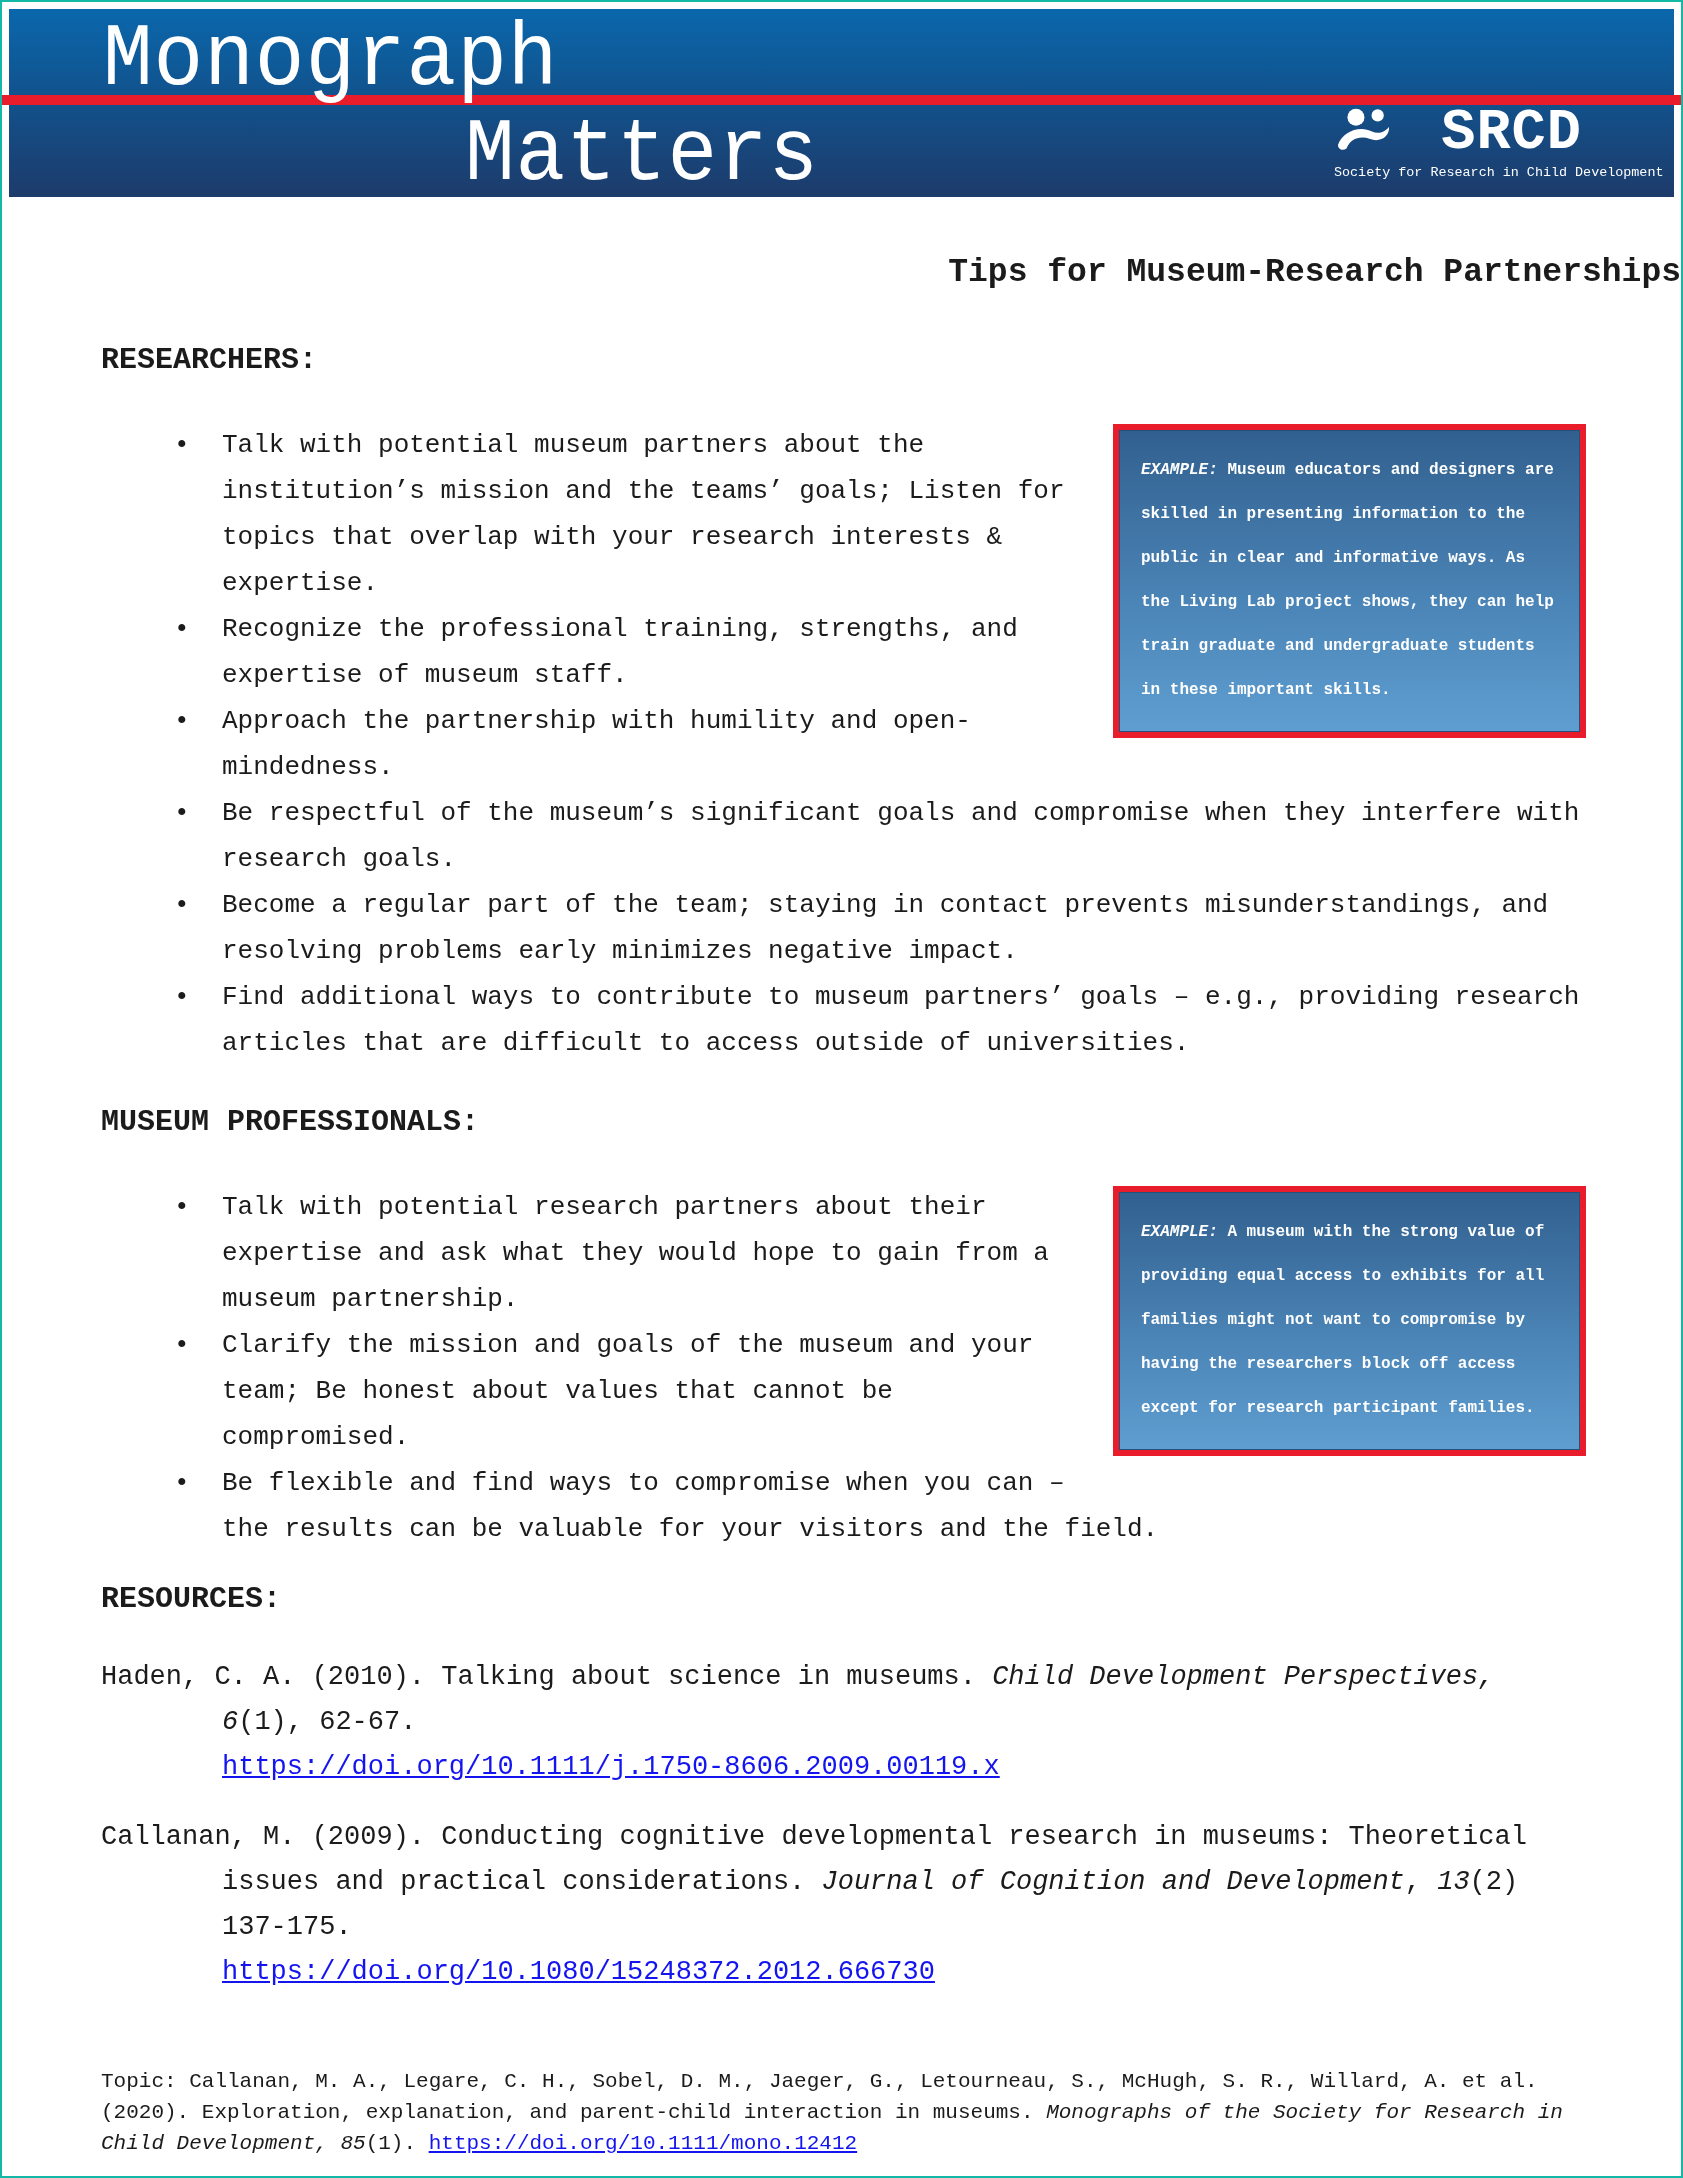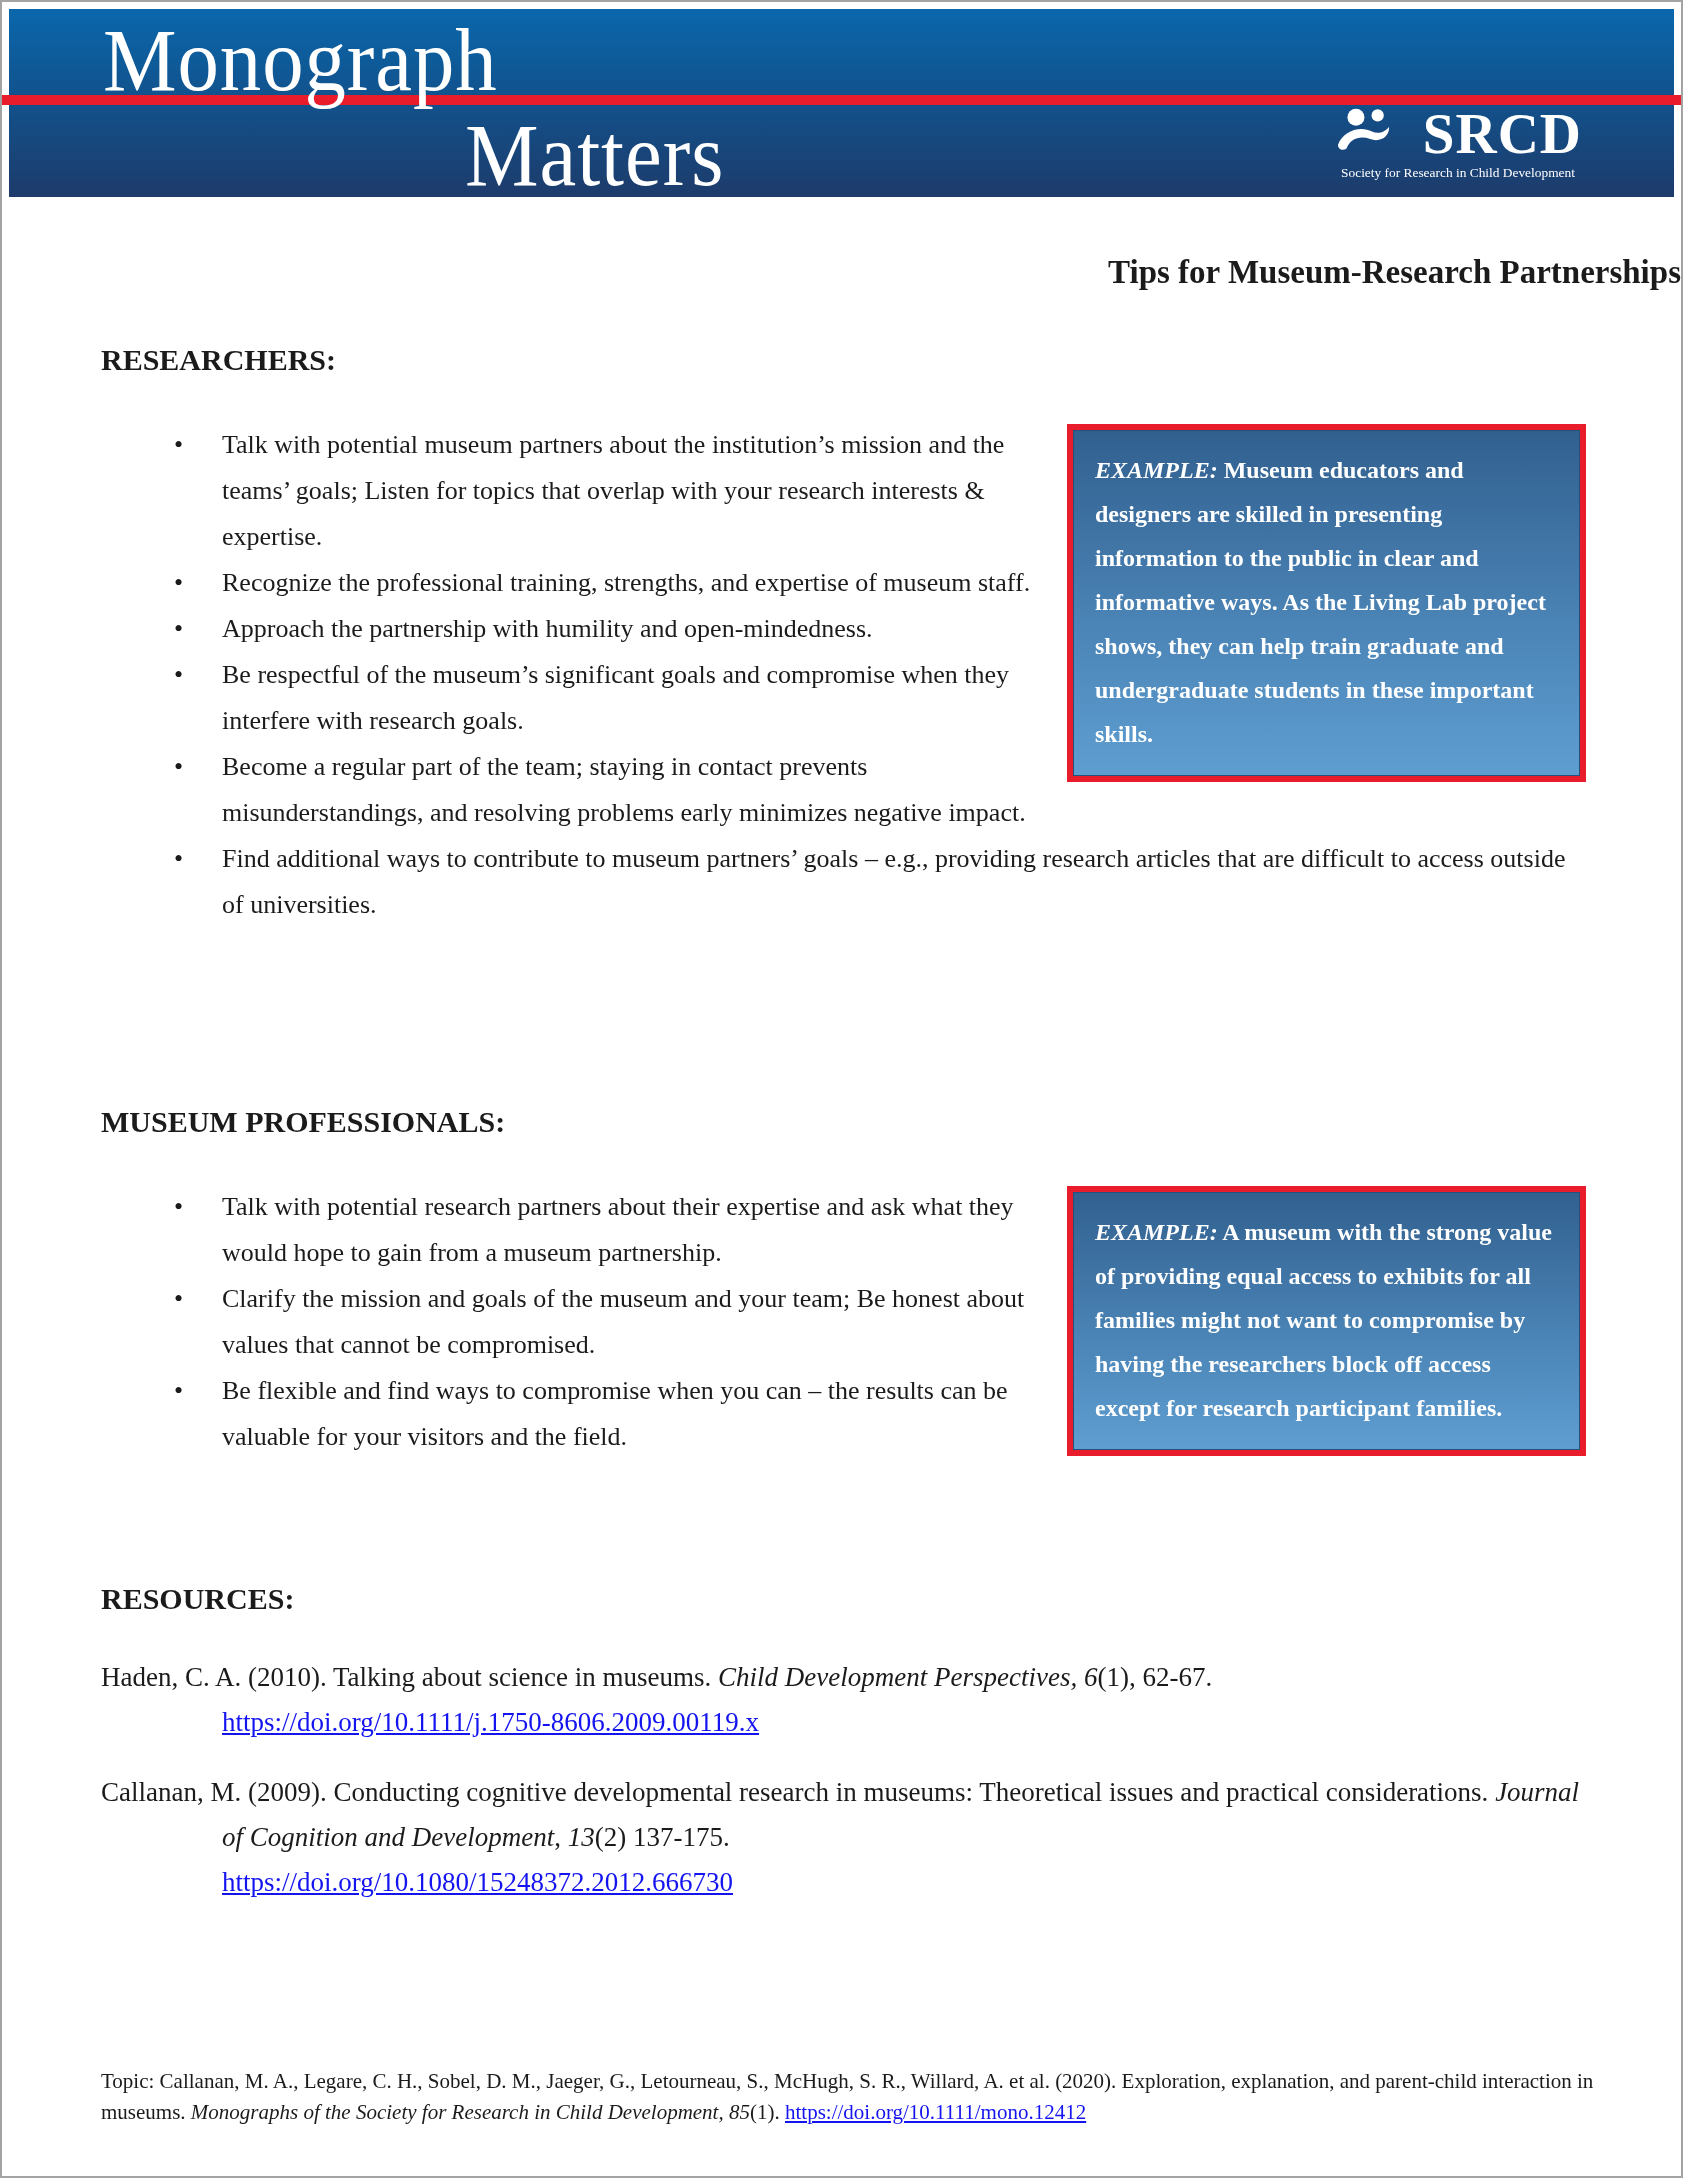--- a/index.html
+++ b/index.html
@@ -1,19 +1,19 @@
 <!DOCTYPE html>
 <html><head>
 <meta charset="utf-8">
 <style>
   html,body{margin:0;padding:0;background:#e9e9e9;}
   .page{
     position:relative;width:1683px;height:2178px;background:#ffffff;
-    border:2px solid #a3a3a3;box-sizing:border-box;overflow:hidden;
-    font-family:Liberation Serif, serif;color:#1b1b1b;
+    border:2px solid #14b8a6;box-sizing:border-box;overflow:hidden;
+    font-family:Liberation Mono, monospace;color:#1b1b1b;
   }
   
   .header{
     position:absolute;left:7px;top:7px;right:7px;height:188px;z-index:1;
     background:linear-gradient(180deg,#0a67ac 0%,#11538e 45%,#1d3b6b 100%);
   }
   .red-rule{position:absolute;left:0;top:93px;width:100%;height:10px;background:#e81c2b;z-index:2;}
   .logo-monograph{
     position:absolute;left:101px;top:14px;z-index:3;color:#fff;
     font-size:89px;line-height:1;font-weight:400;letter-spacing:1px;
@@ -34,24 +34,24 @@
   .section{position:absolute;left:99px;width:1485px;}
   .sec-researchers{top:340px;}
   .sec-museum{top:1102px;}
   .sec-resources{top:1579px;}
   .sec-heading{font-size:30px;font-weight:700;line-height:36px;margin:0;}
   .bullets{margin-top:44px;font-size:26px;line-height:46px;}
   .bullet{position:relative;padding-left:121px;}
   .bullet::before{content:"\2022";position:absolute;left:73px;top:0;}
   
   .example-box{
-    float:right;width:519px;box-sizing:border-box;
+    float:right;width:473px;box-sizing:border-box;
     border:6px solid #e81c2b;
     background:linear-gradient(180deg,#31608f 0%,#4a83b5 55%,#5f9ed1 100%);
-    color:#ffffff;font-weight:700;font-size:24px;line-height:44px;
+    color:#ffffff;font-weight:700;font-size:16px;line-height:44px;
     padding:18px 22px 20px 22px;margin:2px 0 24px 26px;
     box-shadow:inset 0 0 0 1px #24507e;
   }
   .example-box i{font-style:italic;}
   
   .citations{margin-top:38px;}
   .citation{font-size:27px;line-height:45px;margin:0 0 25px 0;
     padding-left:121px;text-indent:-121px;}
   .citation i{font-style:italic;}
   a.cite-link{display:block;text-indent:0;color:#1414f0;text-decoration:underline;cursor:pointer;}

